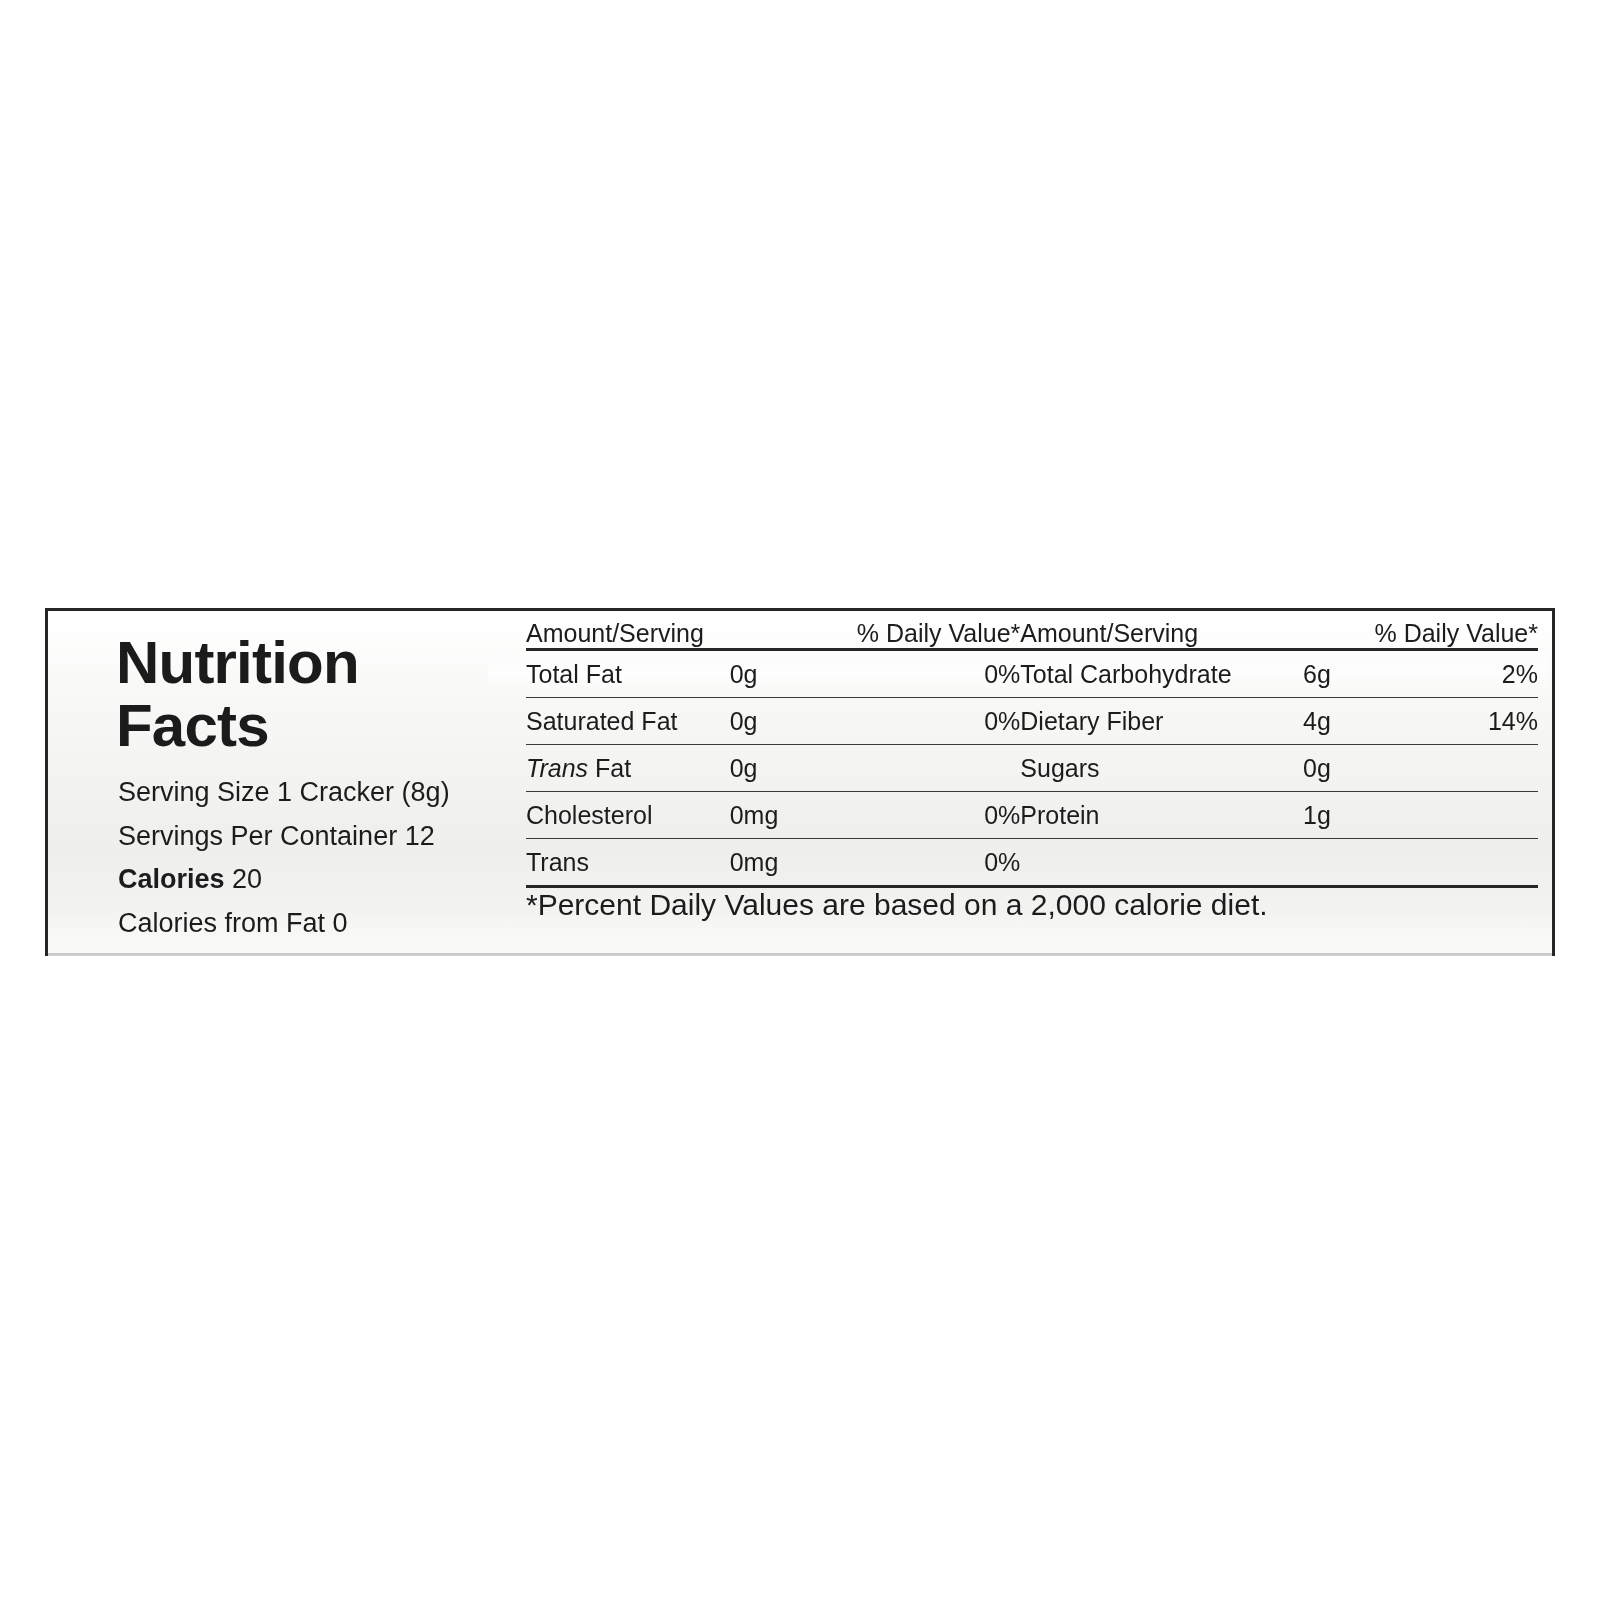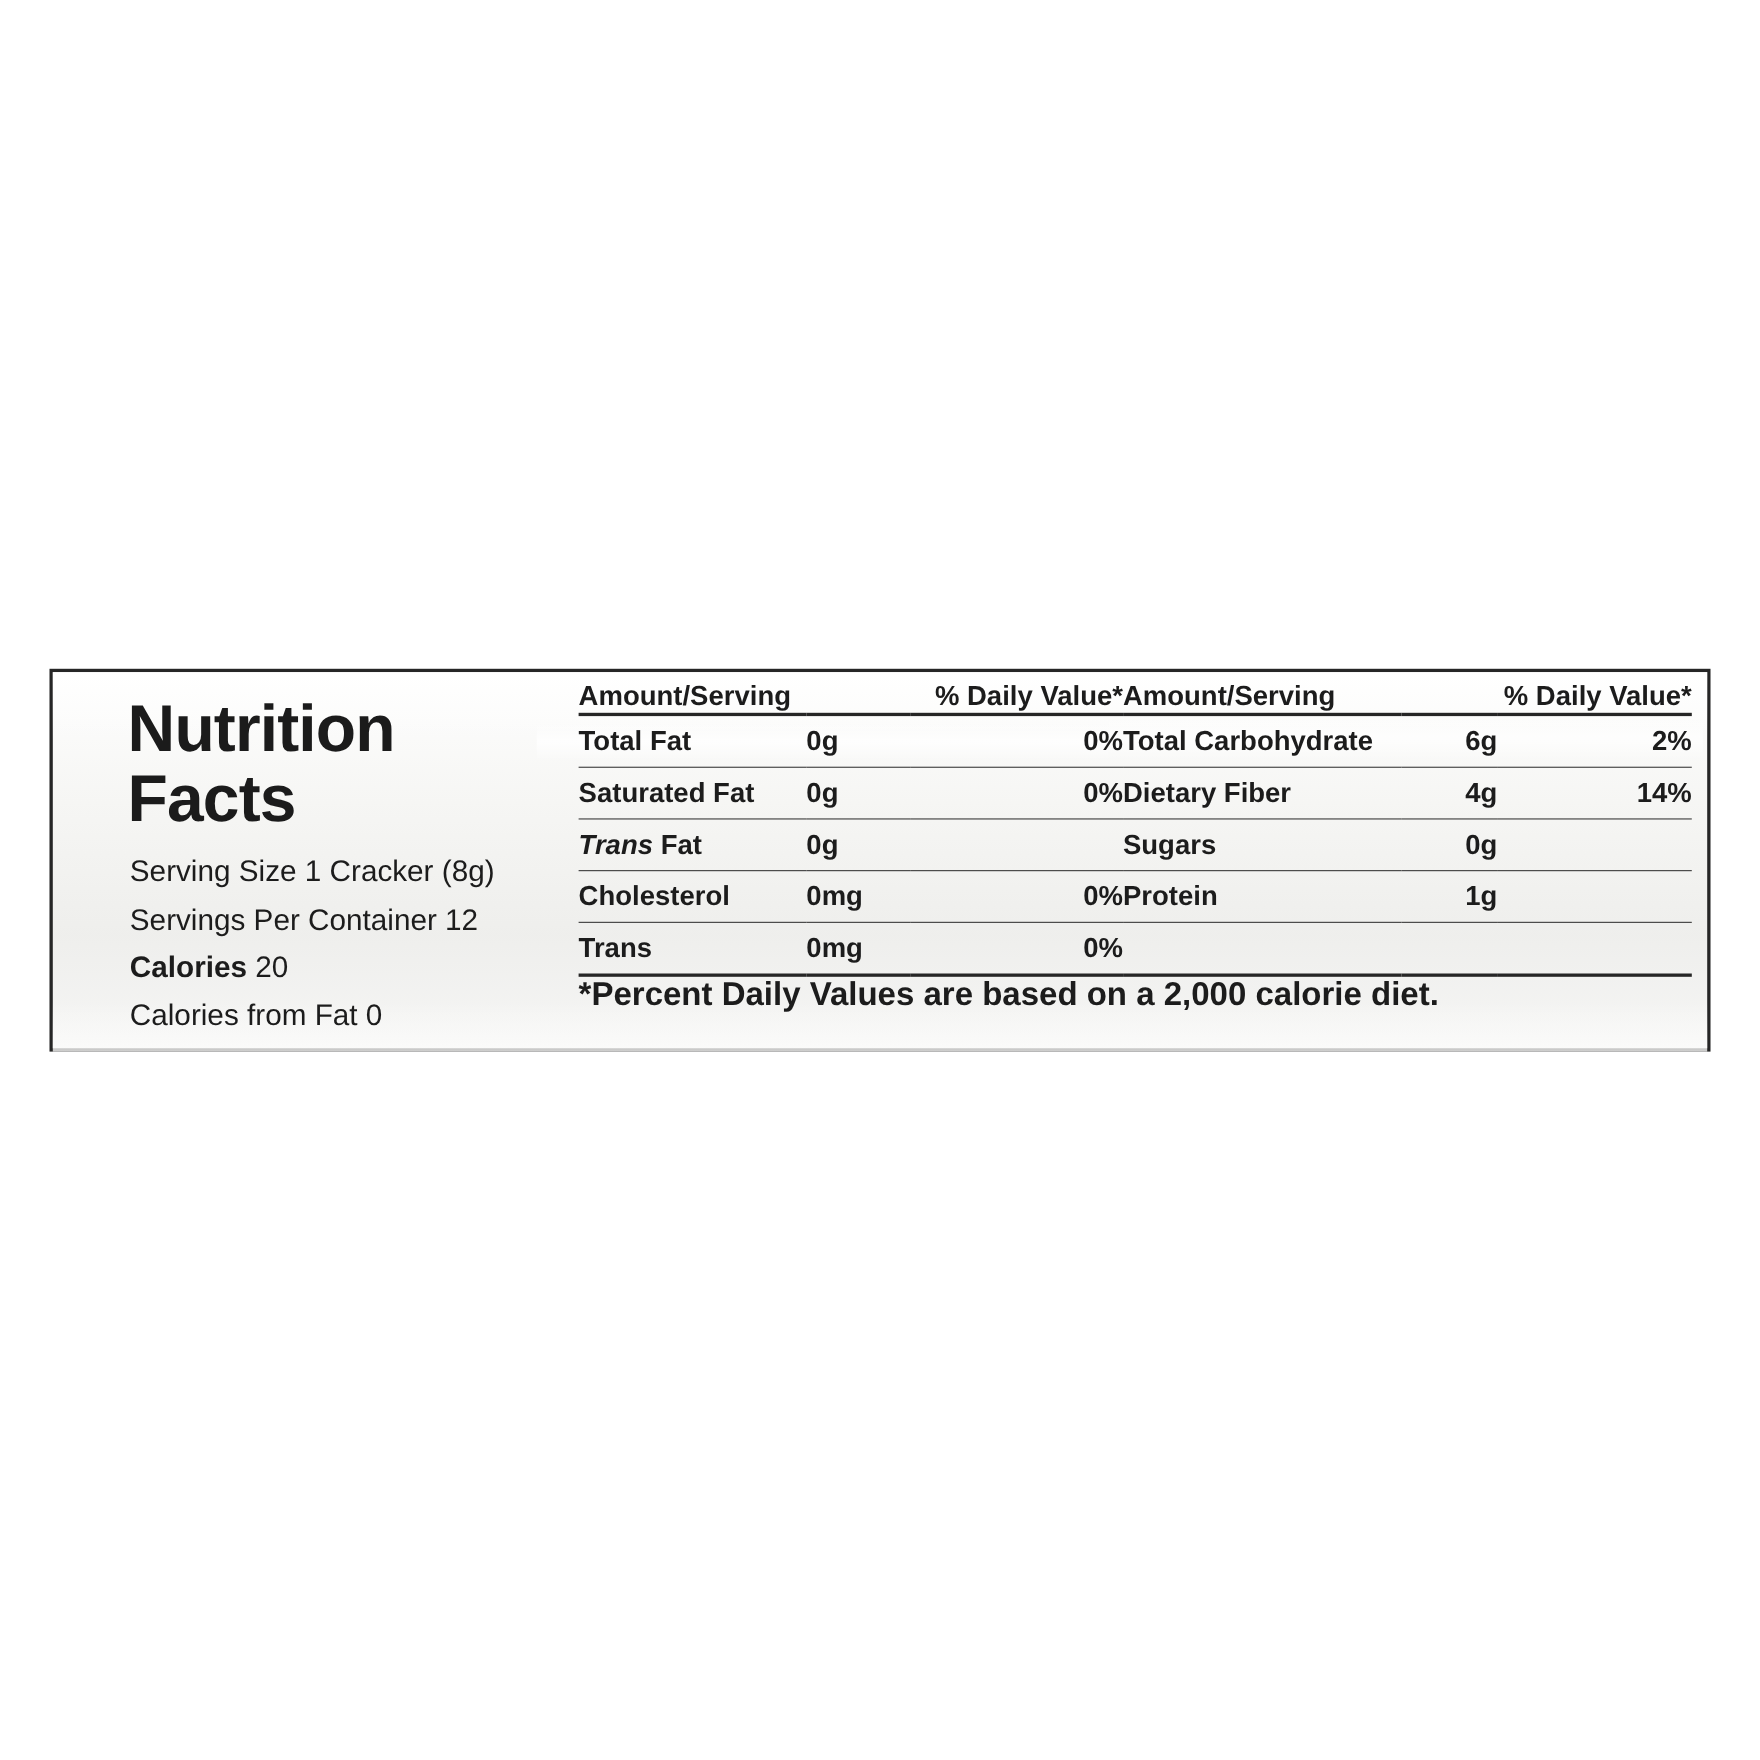--- a/index.html
+++ b/index.html
@@ -91,36 +91,36 @@
   }
   table.nf {
     width: 100%;
     border-collapse: collapse;
     font-size: 25px;
     color: #1c1c1c;
   }
   table.nf td, table.nf th {
     padding: 0;
     vertical-align: middle;
-    font-weight: bold;
+    font-weight: normal;
   }
   .hdr td {
     font-size: 25px;
     padding-bottom: 4px;
     padding-top: 6px;
     white-space: nowrap;
   }
   .rule-thick { border-bottom: 3px solid #262626; }
   .rule-thin { border-bottom: 1.6px solid #3a3a3a; }
 
   .c-name { padding-left: 6px; white-space: nowrap; }
   .c-amt  { text-align: left; padding-left: 4px; white-space: nowrap; }
   .c-dv   { text-align: right; padding-right: 34px; white-space: nowrap; }
   .c-name2 { padding-left: 18px; white-space: nowrap; }
-  .c-amt2 { text-align: right; padding-left: 4px; white-space: nowrap; }
+  .c-amt2 { text-align: center; padding-left: 4px; white-space: nowrap; }
   .c-dv2  { text-align: right; padding-right: 22px; white-space: nowrap; }
 
   .row td { height: 46px; }
   .bold { font-weight: bold; }
   .ital { font-style: italic; }
   .indent { padding-left: 8px; }
 
   .vits td {
     height: 48px;
     font-size: 25px;

